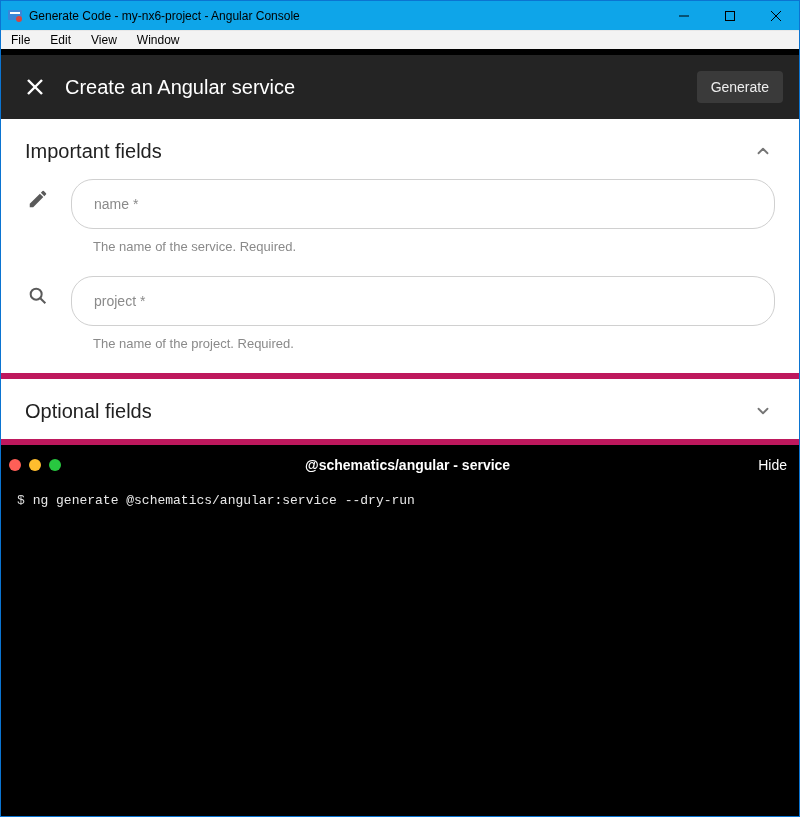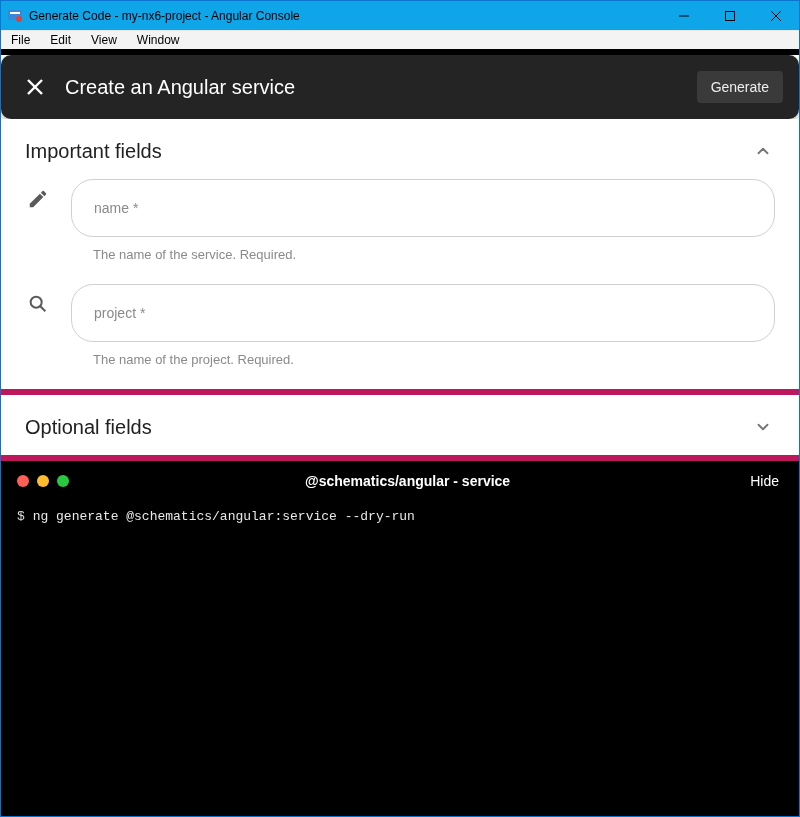--- a/index.html
+++ b/index.html
@@ -52,21 +52,20 @@
 
     
     .header-bar {
       background: #242424;
       color: #fff;
       height: 64px;
       display: flex;
       align-items: center;
       padding: 0 16px;
       box-shadow: 0 2px 4px rgba(0,0,0,0.3);
-      border-radius: 10px;
     }
     .close-action {
       width: 36px; height: 36px;
       display:flex;align-items:center;justify-content:center;
       margin-right: 12px;
       cursor: pointer;
     }
     .header-title { font-size: 20px; font-weight: 500; }
     .header-spacer { flex: 1; }
     .generate-btn {
@@ -117,21 +116,21 @@
       width: 26px; height: 40px;
       display:flex;align-items:center;justify-content:center;
       color:#5a5a5a;
       flex-shrink: 0;
     }
     .field-col { flex: 1; }
     .input-pill {
       width: 100%;
       border: 1px solid #d0d0d0;
       border-radius: 22px;
-      height: 58px;
+      height: 50px;
       padding: 16px 22px;
       display: flex;
       align-items: center;
     }
     .input-pill input {
       width: 100%;
       border: none;
       outline: none;
       font-size: 14px;
       color: #444;
@@ -149,21 +148,21 @@
       flex: 1;
       background: #000;
       color: #fff;
       display: flex;
       flex-direction: column;
       font-size: 14px;
     }
     .terminal-header {
       display: flex;
       align-items: center;
-      padding: 10px 16px;
+      padding: 10px 8px;
     }
     .traffic-lights { display: flex; gap: 8px; }
     .dot { width: 12px; height: 12px; border-radius: 50%; }
     .dot.red { background: #ff5f57; }
     .dot.yellow { background: #ffbd2e; }
     .dot.green { background: #28c840; }
     .terminal-title {
       flex: 1;
       text-align: center;
       font-weight: 600;

